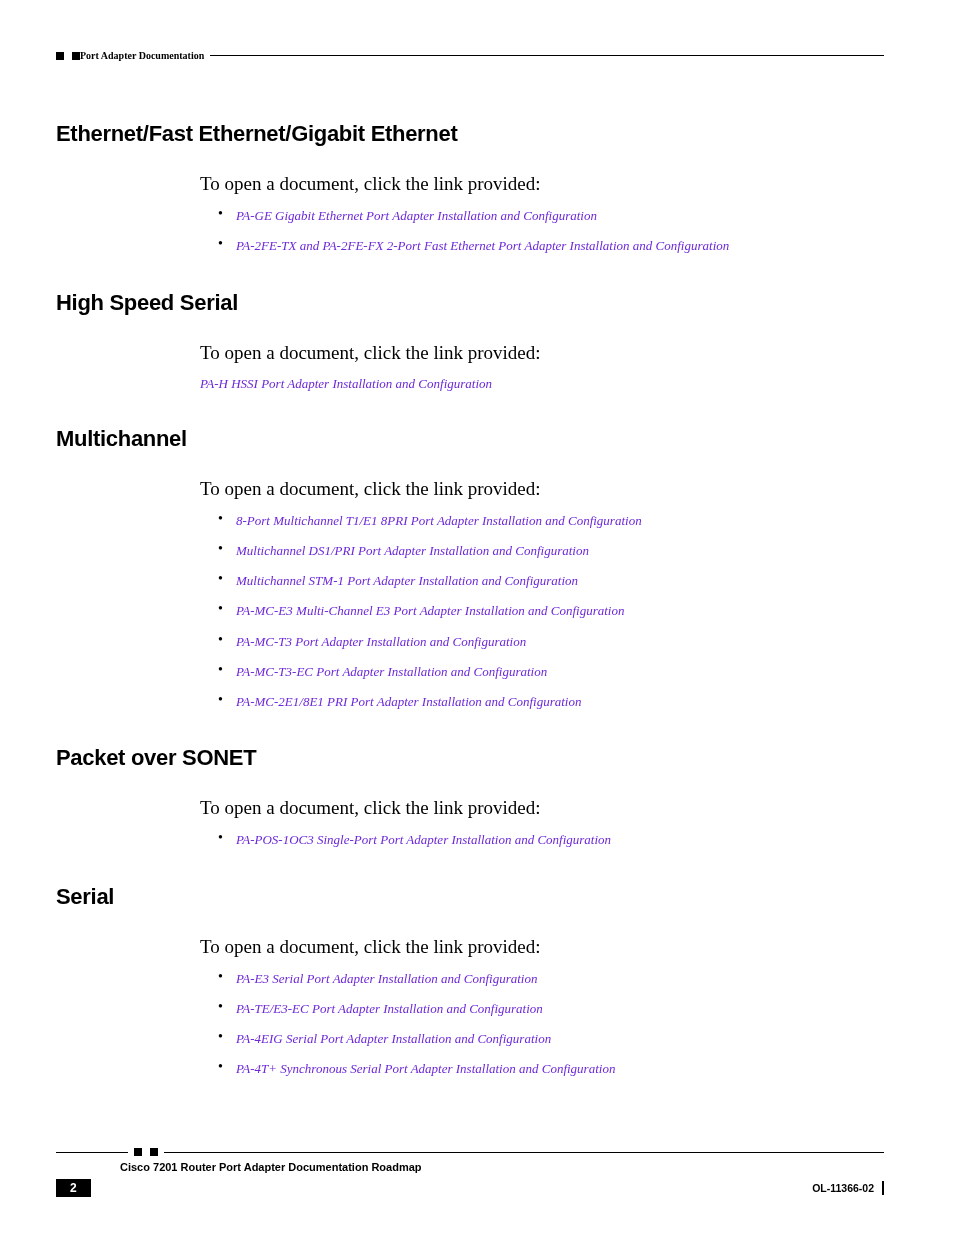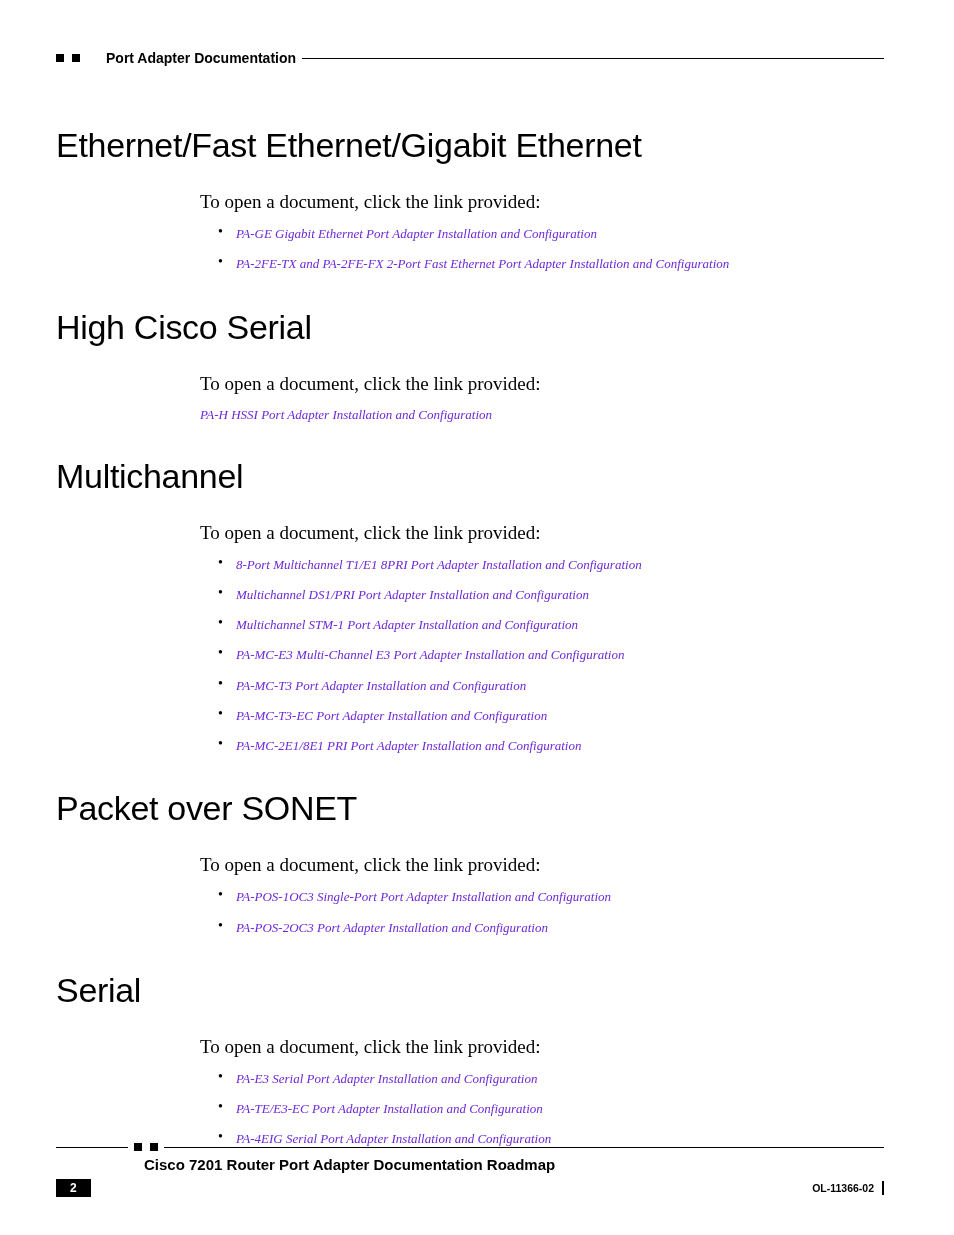--- a/index.html
+++ b/index.html
@@ -12,32 +12,32 @@
       padding: 50px 70px 40px 56px;
     }
     .header-rule {
       display: flex;
       align-items: center;
       margin-bottom: 60px;
     }
     .header-rule .sq { width: 8px; height: 8px; background: #000; }
     .header-rule .gap { width: 8px; }
     .header-rule .label {
-      font-family: Liberation Sans, sans-serif;
+      font-family: Liberation Serif, serif;
       font-weight: bold;
-      font-size: 14px;
-      margin-left: 26px;
+      font-size: 10px;
+      margin-left: 0;
       white-space: nowrap;
     }
     .header-rule .line { flex: 1; height: 1px; background: #000; margin-left: 6px; }
     .section { margin-bottom: 34px; }
     .section h2 {
       font-family: Arial, Helvetica, sans-serif;
-      font-weight: normal;
-      font-size: 34px;
+      font-weight: bold;
+      font-size: 22px;
       letter-spacing: -0.3px;
       margin-bottom: 26px;
     }
     .intro {
       font-size: 19px;
       margin-left: 144px;
       margin-bottom: 10px;
     }
     .link-direct {
       margin-left: 144px;
@@ -77,22 +77,22 @@
       display: flex;
       align-items: center;
       margin-bottom: 5px;
     }
     .footer-rule .sq { width: 8px; height: 8px; background: #000; }
     .footer-rule .gap { width: 8px; }
     .footer-rule .line { flex: 1; height: 1px; background: #000; }
     .footer-title {
       font-family: Arial, Helvetica, sans-serif;
       font-weight: bold;
-      font-size: 15px;
-      margin-left: 88px;
+      font-size: 11px;
+      margin-left: 64px;
       margin-bottom: 6px;
     }
     .footer-bottom {
       display: flex;
       align-items: center;
     }
     .page-badge {
       background: #000; color: #fff;
       font-family: Arial, Helvetica, sans-serif;
       font-weight: bold; font-size: 12px;
@@ -120,21 +120,21 @@
 <div class="section">
   <h2>Ethernet/Fast Ethernet/Gigabit Ethernet</h2>
   <p class="intro">To open a document, click the link provided:</p>
   <ul class="links">
     <li><a href="#" class="doclink">PA-GE Gigabit Ethernet Port Adapter Installation and Configuration</a></li>
     <li><a href="#" class="doclink">PA-2FE-TX and PA-2FE-FX 2-Port Fast Ethernet Port Adapter Installation and Configuration</a></li>
   </ul>
 </div>
 
 <div class="section">
-  <h2>High Cisco Serial</h2>
+  <h2>High Speed Serial</h2>
   <p class="intro">To open a document, click the link provided:</p>
   <p class="link-direct"><a href="#" class="doclink">PA-H HSSI Port Adapter Installation and Configuration</a></p>
 </div>
 
 <div class="section">
   <h2>Multichannel</h2>
   <p class="intro">To open a document, click the link provided:</p>
   <ul class="links">
     <li><a href="#" class="doclink">8-Port Multichannel T1/E1 8PRI Port Adapter Installation and Configuration</a></li>
     <li><a href="#" class="doclink">Multichannel DS1/PRI Port Adapter Installation and Configuration</a></li>
@@ -144,31 +144,31 @@
     <li><a href="#" class="doclink">PA-MC-T3-EC Port Adapter Installation and Configuration</a></li>
     <li><a href="#" class="doclink">PA-MC-2E1/8E1 PRI Port Adapter Installation and Configuration</a></li>
   </ul>
 </div>
 
 <div class="section">
   <h2>Packet over SONET</h2>
   <p class="intro">To open a document, click the link provided:</p>
   <ul class="links">
     <li><a href="#" class="doclink">PA-POS-1OC3 Single-Port Port Adapter Installation and Configuration</a></li>
-    <li><a href="#" class="doclink">PA-POS-2OC3 Port Adapter Installation and Configuration</a></li>
   </ul>
 </div>
 
 <div class="section">
   <h2>Serial</h2>
   <p class="intro">To open a document, click the link provided:</p>
   <ul class="links">
     <li><a href="#" class="doclink">PA-E3 Serial Port Adapter Installation and Configuration</a></li>
     <li><a href="#" class="doclink">PA-TE/E3-EC Port Adapter Installation and Configuration</a></li>
     <li><a href="#" class="doclink">PA-4EIG Serial Port Adapter Installation and Configuration</a></li>
+    <li><a href="#" class="doclink">PA-4T+ Synchronous Serial Port Adapter Installation and Configuration</a></li>
   </ul>
 </div>
 
 <div class="footer">
   <div class="footer-rule">
     <span class="line" style="margin-left:0;margin-right:6px;flex:0 0 72px"></span>
     <span class="sq"></span>
     <span class="gap"></span>
     <span class="sq"></span>
     <span class="line" style="margin-left:6px"></span>

